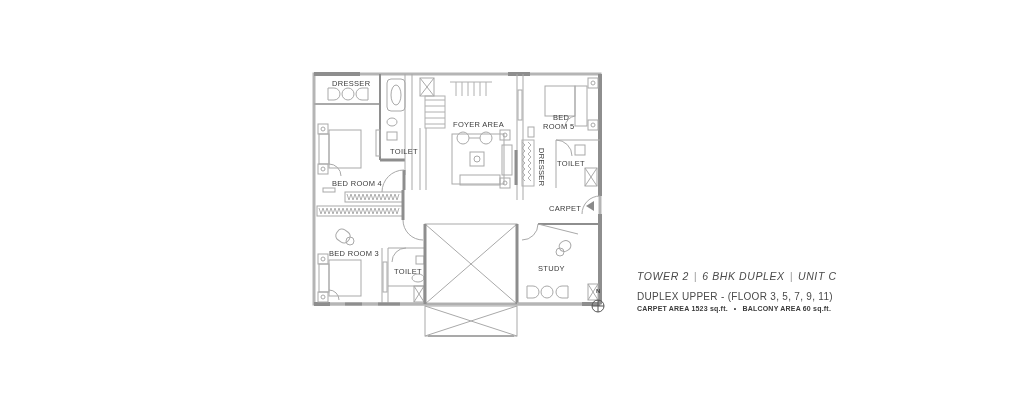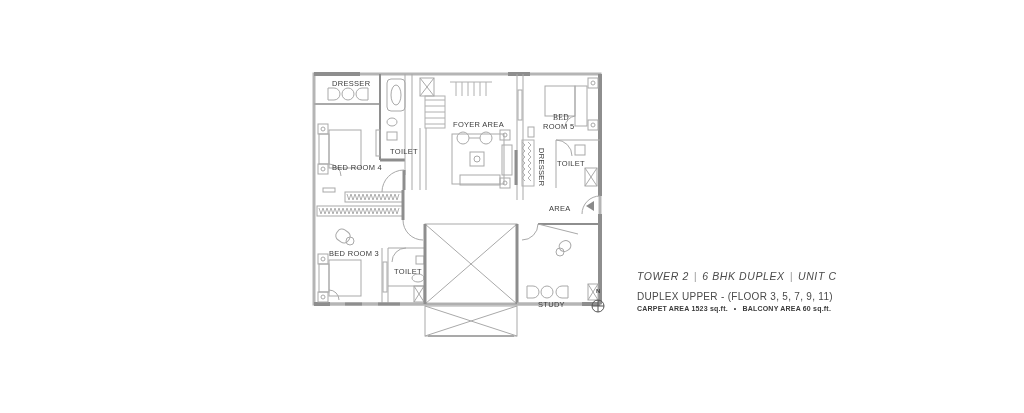--- a/index.html
+++ b/index.html
@@ -186,29 +186,29 @@
     <line x1="598" y1="300" x2="598" y2="312"></line>
   </g>
 </svg>
 
 <div class="arrow"></div>
 <div class="nlabel">N</div>
 
 <div class="lbl" style="left:332px;top:79px;">DRESSER</div>
 <div class="lbl" style="left:390px;top:147px;">TOILET</div>
 <div class="lbl" style="left:453px;top:120px;">FOYER AREA</div>
-<div class="lbl" style="left:553px;top:113px;font-family:Liberation Serif, serif;">BED</div>
+<div class="lbl" style="left:553px;top:113px;">BED</div>
 <div class="lbl" style="left:543px;top:122px;">ROOM 5</div>
 <div class="lbl v" style="left:537px;top:148px;">DRESSER</div>
 <div class="lbl" style="left:557px;top:159px;">TOILET</div>
-<div class="lbl" style="left:332px;top:163px;text-align:right;">BED ROOM 4</div>
-<div class="lbl" style="left:549px;top:204px;">AREA</div>
+<div class="lbl" style="left:332px;top:179px;text-align:right;">BED ROOM 4</div>
+<div class="lbl" style="left:549px;top:204px;">CARPET</div>
 <div class="lbl" style="left:329px;top:249px;">BED ROOM 3</div>
 <div class="lbl" style="left:394px;top:267px;">TOILET</div>
-<div class="lbl" style="left:538px;top:264px;margin-top:36px;">STUDY</div>
+<div class="lbl" style="left:538px;top:264px;">STUDY</div>
 
 <div class="info info1">
   <span>TOWER 2</span><span class="sep">|</span><span>6 BHK DUPLEX</span><span class="sep">|</span><span>UNIT C</span>
 </div>
 <div class="info info2">DUPLEX UPPER - (FLOOR 3, 5, 7, 9, 11)</div>
 <div class="info info3">
   <span>CARPET AREA 1523 sq.ft.</span><span class="bullet">•</span><span>BALCONY AREA 60 sq.ft.</span>
 </div>
 
 </body></html>

